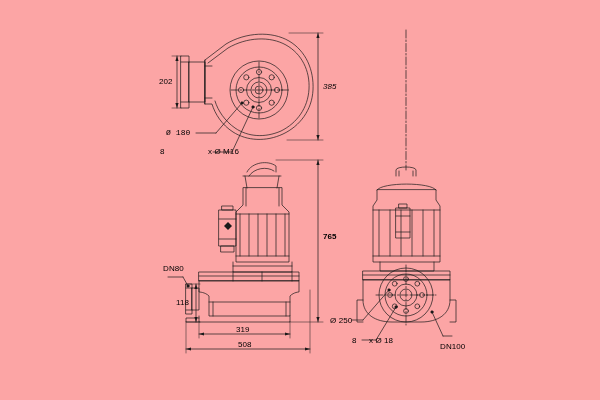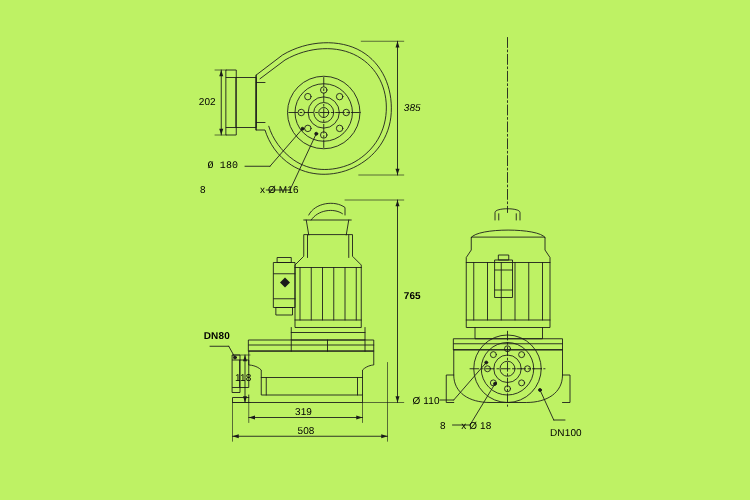--- a/index.html
+++ b/index.html
@@ -4,21 +4,21 @@
 <style>
   html, body {
     margin: 0;
     padding: 0;
     background: #ffffff;
   }
   #stage {
     position: relative;
     width: 600px;
     height: 400px;
-    background: #bef264;
+    background: #fca5a5;
     font-family: "Liberation Sans", sans-serif;
     overflow: hidden;
   }
   #drawing {
     position: absolute;
     left: 0;
     top: 0;
     width: 600px;
     height: 400px;
   }
@@ -278,28 +278,28 @@
 
   <div class="lbl" style="left:323px; top:82px;font-style:italic;">385</div>
 
   <div class="lbl" style="left:166px; top:128px;font-family:Liberation Mono, monospace;">Ø 180</div>
 
   <div class="lbl" style="left:160px; top:147px;">8</div>
   <div class="lbl" style="left:178px; top:147px;margin-left:30px;">x Ø M16</div>
 
   <div class="lbl" style="left:323px; top:232px;font-weight:bold;">765</div>
 
-  <div class="lbl" style="left:163px; top:264px;font-weight:bold;">DN80</div>
-
-  <div class="lbl" style="left:176px; top:298px;margin-left:12px;">118</div>
+  <div class="lbl" style="left:163px; top:264px;">DN80</div>
+
+  <div class="lbl" style="left:176px; top:298px;">118</div>
 
   <div class="lbl" style="left:236px; top:325px;">319</div>
 
   <div class="lbl" style="left:238px; top:340px;text-align:right;">508</div>
 
-  <div class="lbl" style="left:330px; top:316px;">Ø 110</div>
+  <div class="lbl" style="left:330px; top:316px;">Ø 250</div>
 
   <div class="lbl" style="left:352px; top:336px;">8</div>
   <div class="lbl" style="left:369px; top:336px;">x Ø 18</div>
 
   <div class="lbl" style="left:440px; top:342px;">DN100</div>
 
 </div>
 
 </body></html>

